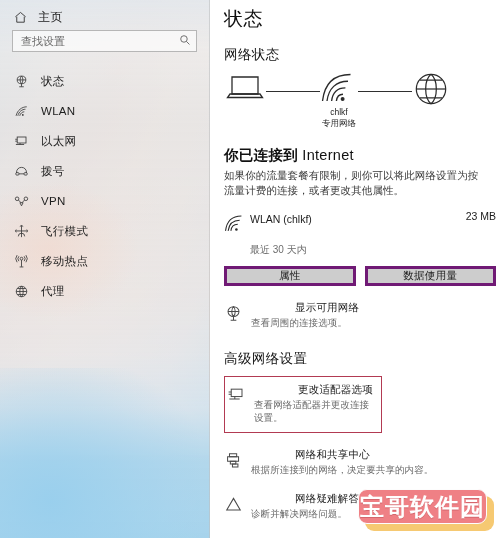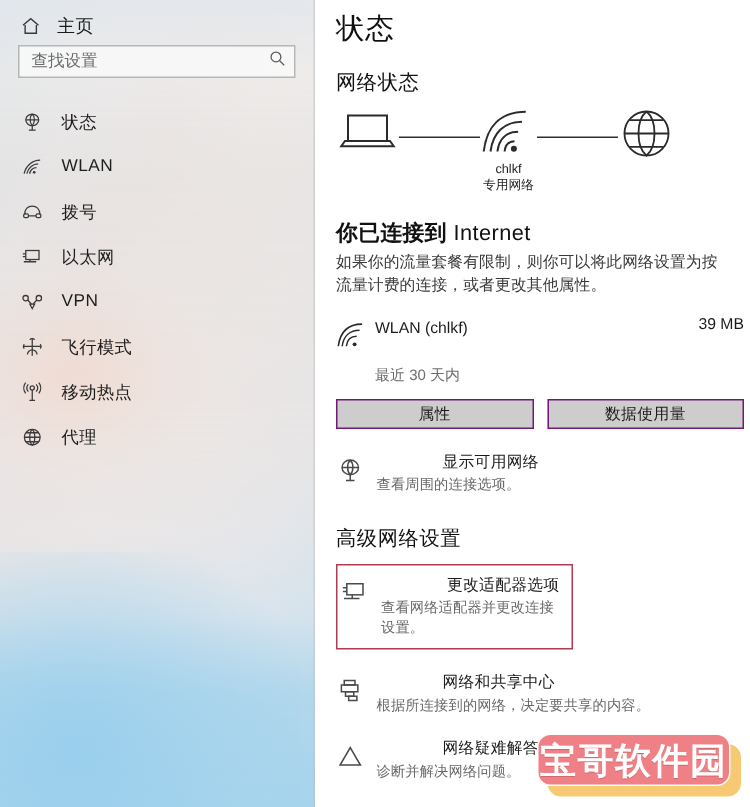--- a/index.html
+++ b/index.html
@@ -215,21 +215,21 @@
   .btn-row {
     display: flex;
     gap: 9px;
     margin-top: 9px;
     width: 272px;
   }
   .btn {
     flex: 1 1 0;
     height: 20px;
     background: #cdcdcd;
-    border: 1px solid #701a75;
+    border: 3px solid #701a75;
     font-family: "Liberation Sans", "DejaVu Sans", sans-serif;
     font-size: 10.5px;
     color: #1b1b1b;
     cursor: default;
     letter-spacing: 0.3px;
   }
 
   .opt-row {
     position: relative;
     display: flex;
@@ -359,37 +359,37 @@
             <path d="M6.1 12.6 C6.8 9.9 8.9 8.3 11.0 8.3"></path>
             <circle cx="9.4" cy="11.6" r="0.95" fill="#3a3a3a" stroke="none"></circle>
           </svg>
         </span>
         <span class="nav-label">WLAN</span>
       </div>
 
       <div class="nav-item">
         <span class="nav-icon">
           <svg width="15" height="15" viewBox="0 0 16 16" fill="none" stroke="#3a3a3a" stroke-width="0.9">
+            <rect x="3.4" y="3.2" width="9.4" height="6.4"></rect>
+            <path d="M6.4 9.6 V11.2 M2.0 11.2 H10.8 M1.3 5.6 H3.4 M1.3 7.6 H3.4"></path>
+          </svg>
+        </span>
+        <span class="nav-label">以太网</span>
+      </div>
+
+      <div class="nav-item">
+        <span class="nav-icon">
+          <svg width="15" height="15" viewBox="0 0 16 16" fill="none" stroke="#3a3a3a" stroke-width="0.9">
             <path d="M2.6 9.6 C2.6 5.6 5.0 3.6 8.0 3.6 C11.0 3.6 13.4 5.6 13.4 9.6"></path>
             <rect x="1.9" y="9.2" width="3.4" height="2.6" rx="1"></rect>
             <rect x="10.7" y="9.2" width="3.4" height="2.6" rx="1"></rect>
             <path d="M5.3 10.5 H10.7"></path>
           </svg>
         </span>
         <span class="nav-label">拨号</span>
-      </div>
-
-      <div class="nav-item">
-        <span class="nav-icon">
-          <svg width="15" height="15" viewBox="0 0 16 16" fill="none" stroke="#3a3a3a" stroke-width="0.9">
-            <rect x="3.4" y="3.2" width="9.4" height="6.4"></rect>
-            <path d="M6.4 9.6 V11.2 M2.0 11.2 H10.8 M1.3 5.6 H3.4 M1.3 7.6 H3.4"></path>
-          </svg>
-        </span>
-        <span class="nav-label">以太网</span>
       </div>
 
       <div class="nav-item">
         <span class="nav-icon">
           <svg width="15" height="15" viewBox="0 0 16 16" fill="none" stroke="#3a3a3a" stroke-width="0.9">
             <circle cx="3.3" cy="5.1" r="1.9"></circle>
             <circle cx="12.7" cy="5.1" r="1.9"></circle>
             <path d="M4.7 6.4 L7.4 9.2 M11.3 6.4 L8.6 9.2"></path>
             <path d="M6.3 9.3 H9.7 L8.0 12.6 Z"></path>
           </svg>
@@ -488,21 +488,21 @@
           <path d="M1.6 19.5 C3.0 8.6 9.2 2.4 20.0 2.4"></path>
           <path d="M4.6 19.5 C5.7 11.4 10.8 7.2 18.0 7.2"></path>
           <path d="M7.8 19.5 C8.4 14.3 11.6 11.8 15.8 11.8"></path>
           <circle cx="14.2" cy="18.0" r="1.5" fill="#2a2a2a" stroke="none"></circle>
         </svg>
       </span>
       <span class="wlan-txt">
         <span class="wlan-name">WLAN (chlkf)</span>
         <div class="wlan-sub">最近 30 天内</div>
       </span>
-      <span class="wlan-size">39 MB</span>
+      <span class="wlan-size">23 MB</span>
     </div>
 
     <div class="btn-row">
       <button class="btn">属性</button>
       <button class="btn">数据使用量</button>
     </div>
 
     <div class="opt-row">
       <span class="opt-ico">
         <svg width="19" height="19" viewBox="0 0 18 18" fill="none" stroke="#4a4a4a" stroke-width="0.95">

